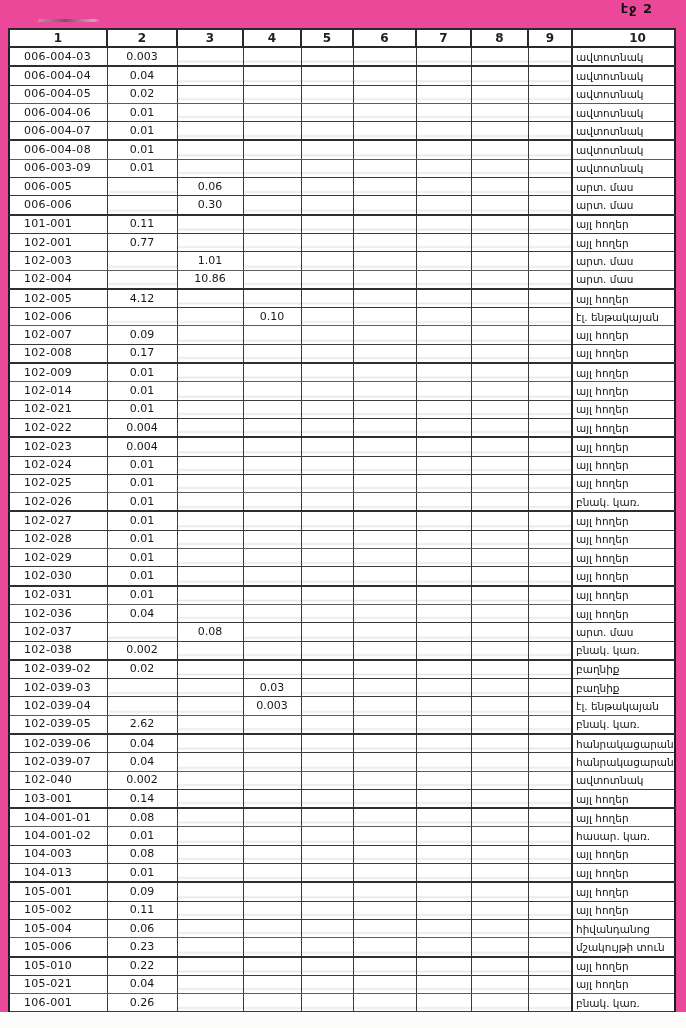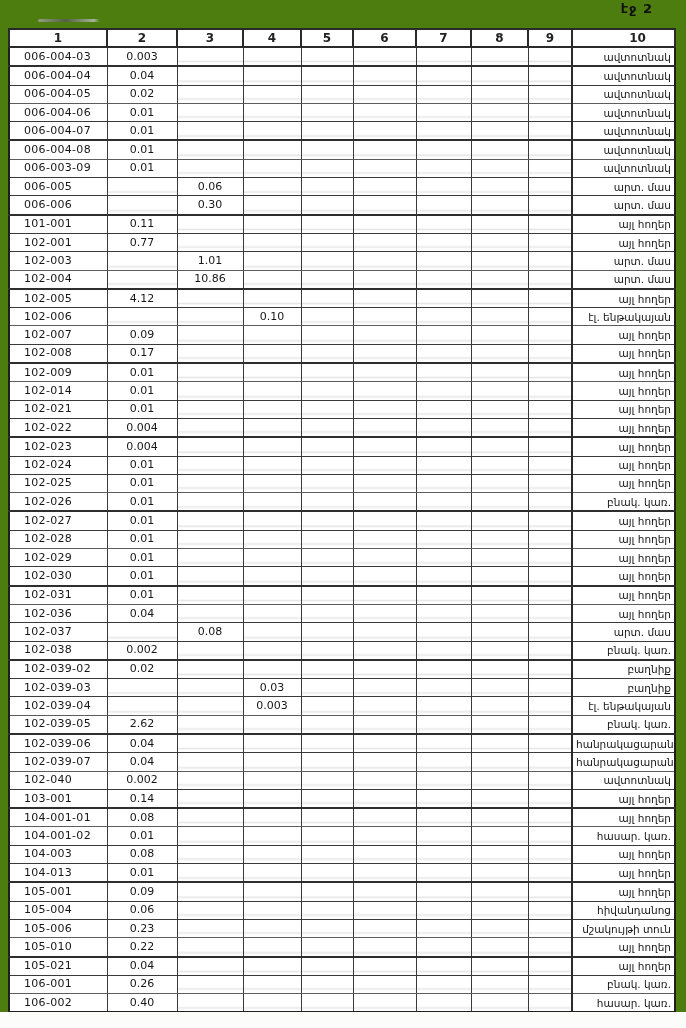--- a/index.html
+++ b/index.html
@@ -1,19 +1,19 @@
 <!DOCTYPE html>
 <html><head>
 <meta charset="utf-8">
 <style>
   html,body{margin:0;padding:0;background:#fcfcfb;}
   .page{
     position:relative;
     width:686px;height:1012px;
-    background:#4d7c0f;
+    background:#ec4899;
     font-family:"DejaVu Sans", sans-serif;
     color:#1c1c1c;
     overflow:hidden;
   }
   .page-label{
     position:absolute;top:1px;right:33px;
     font-size:13px;font-weight:bold;letter-spacing:1px;color:#111;
   }
   .artifact{
     position:absolute;left:38px;top:19px;width:62px;height:3px;
@@ -37,21 +37,21 @@
     border:1px solid #3a3a3a;
     font-size:11px;line-height:16px;
     padding:0 3px;
     white-space:nowrap;overflow:hidden;
     color:#161616;
   }
   tbody tr:nth-child(3n) td{border-bottom-color:#5c5c5c;}
   tbody tr:nth-child(4n+1) td{border-bottom-width:2px;border-bottom-color:#2e2e2e;}
   td.c1{text-align:left;padding-left:14px;letter-spacing:.3px;}
   td.c2,td.c3,td.c4,td.c5,td.c6,td.c7,td.c8,td.c9{text-align:center;}
-  td.c10{text-align:right;font-size:10.5px;border-left:2px solid #2a2a2a;}
+  td.c10{text-align:left;font-size:10.5px;border-left:2px solid #2a2a2a;}
   th.h10{border-left:2px solid #2a2a2a;padding-left:28px;}
   
   tbody td:empty{
     background:linear-gradient(180deg,transparent 72%,rgba(125,125,125,0.22) 78%,transparent 88%);
   }
 </style>
 </head>
 <body>
 
 <div class="page">
@@ -632,20 +632,32 @@
           <td class="c3"></td>
           <td class="c4"></td>
           <td class="c5"></td>
           <td class="c6"></td>
           <td class="c7"></td>
           <td class="c8"></td>
           <td class="c9"></td>
           <td class="c10">այլ հողեր</td>
         </tr>
         <tr>
+          <td class="c1">105-002</td>
+          <td class="c2">0.11</td>
+          <td class="c3"></td>
+          <td class="c4"></td>
+          <td class="c5"></td>
+          <td class="c6"></td>
+          <td class="c7"></td>
+          <td class="c8"></td>
+          <td class="c9"></td>
+          <td class="c10">այլ հողեր</td>
+        </tr>
+        <tr>
           <td class="c1">105-004</td>
           <td class="c2">0.06</td>
           <td class="c3"></td>
           <td class="c4"></td>
           <td class="c5"></td>
           <td class="c6"></td>
           <td class="c7"></td>
           <td class="c8"></td>
           <td class="c9"></td>
           <td class="c10">հիվանդանոց</td>

